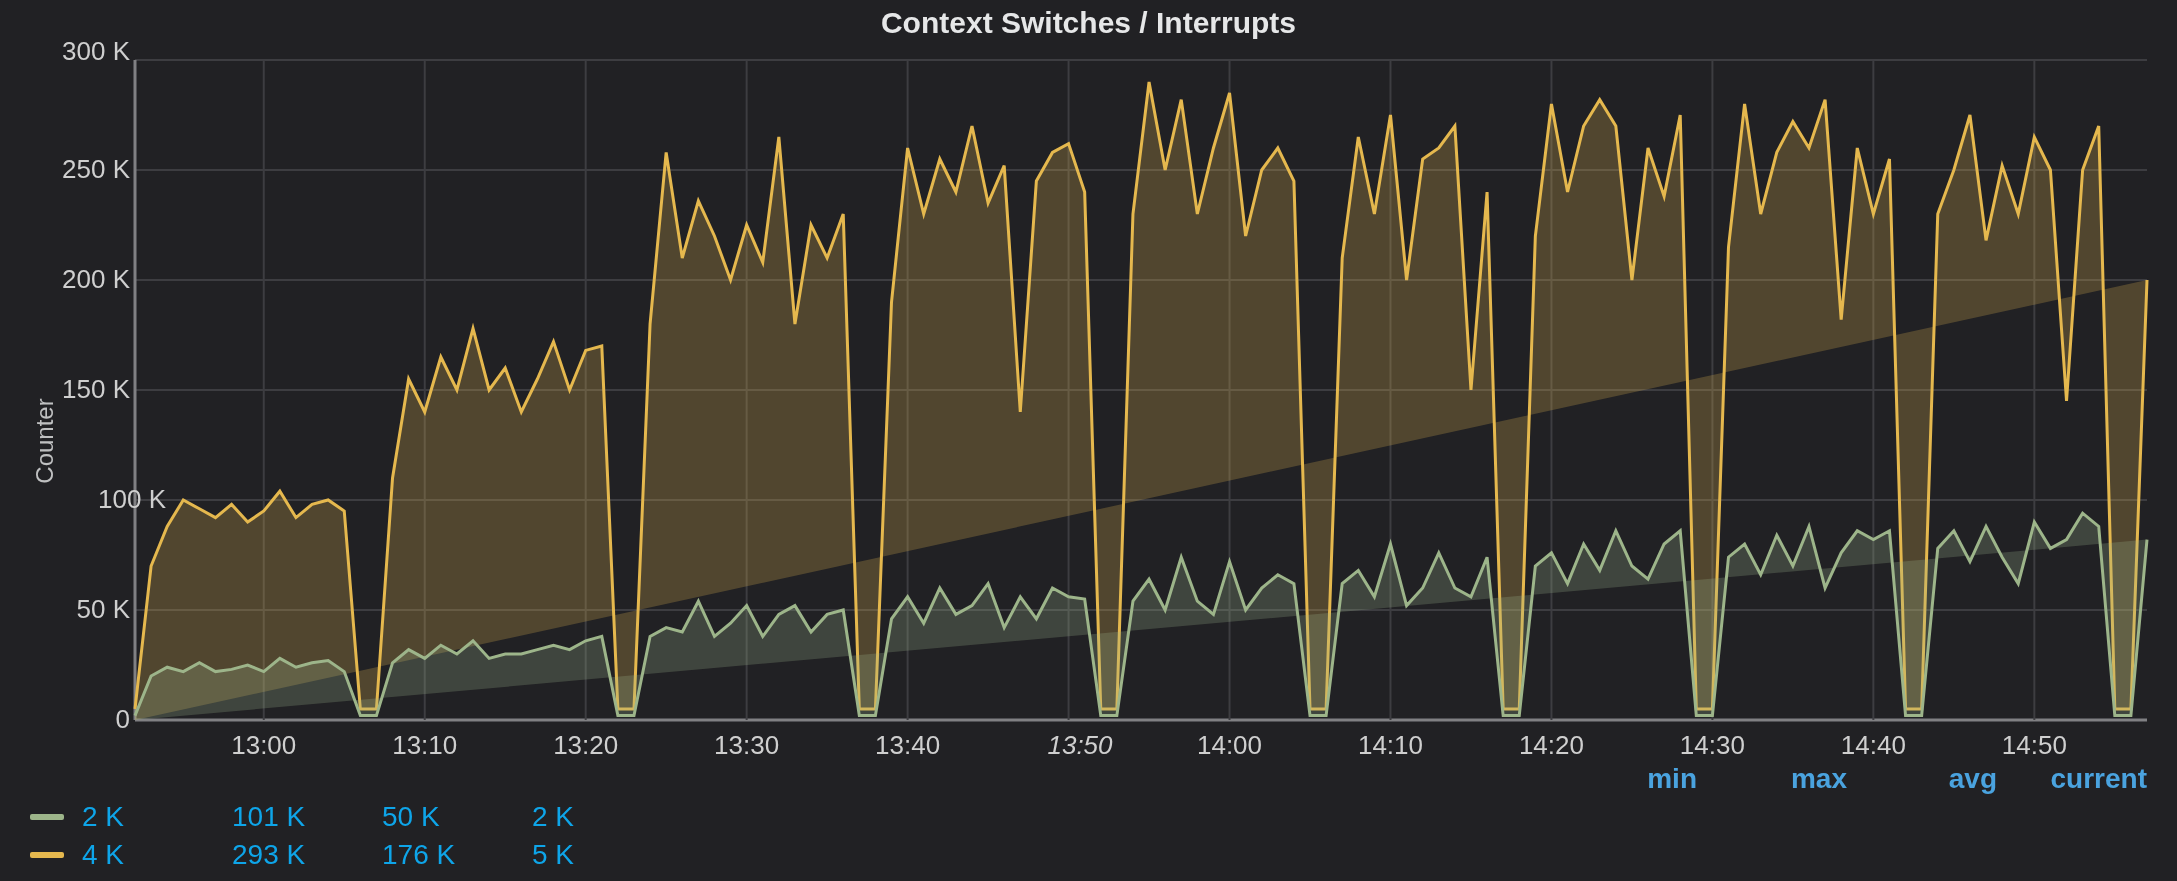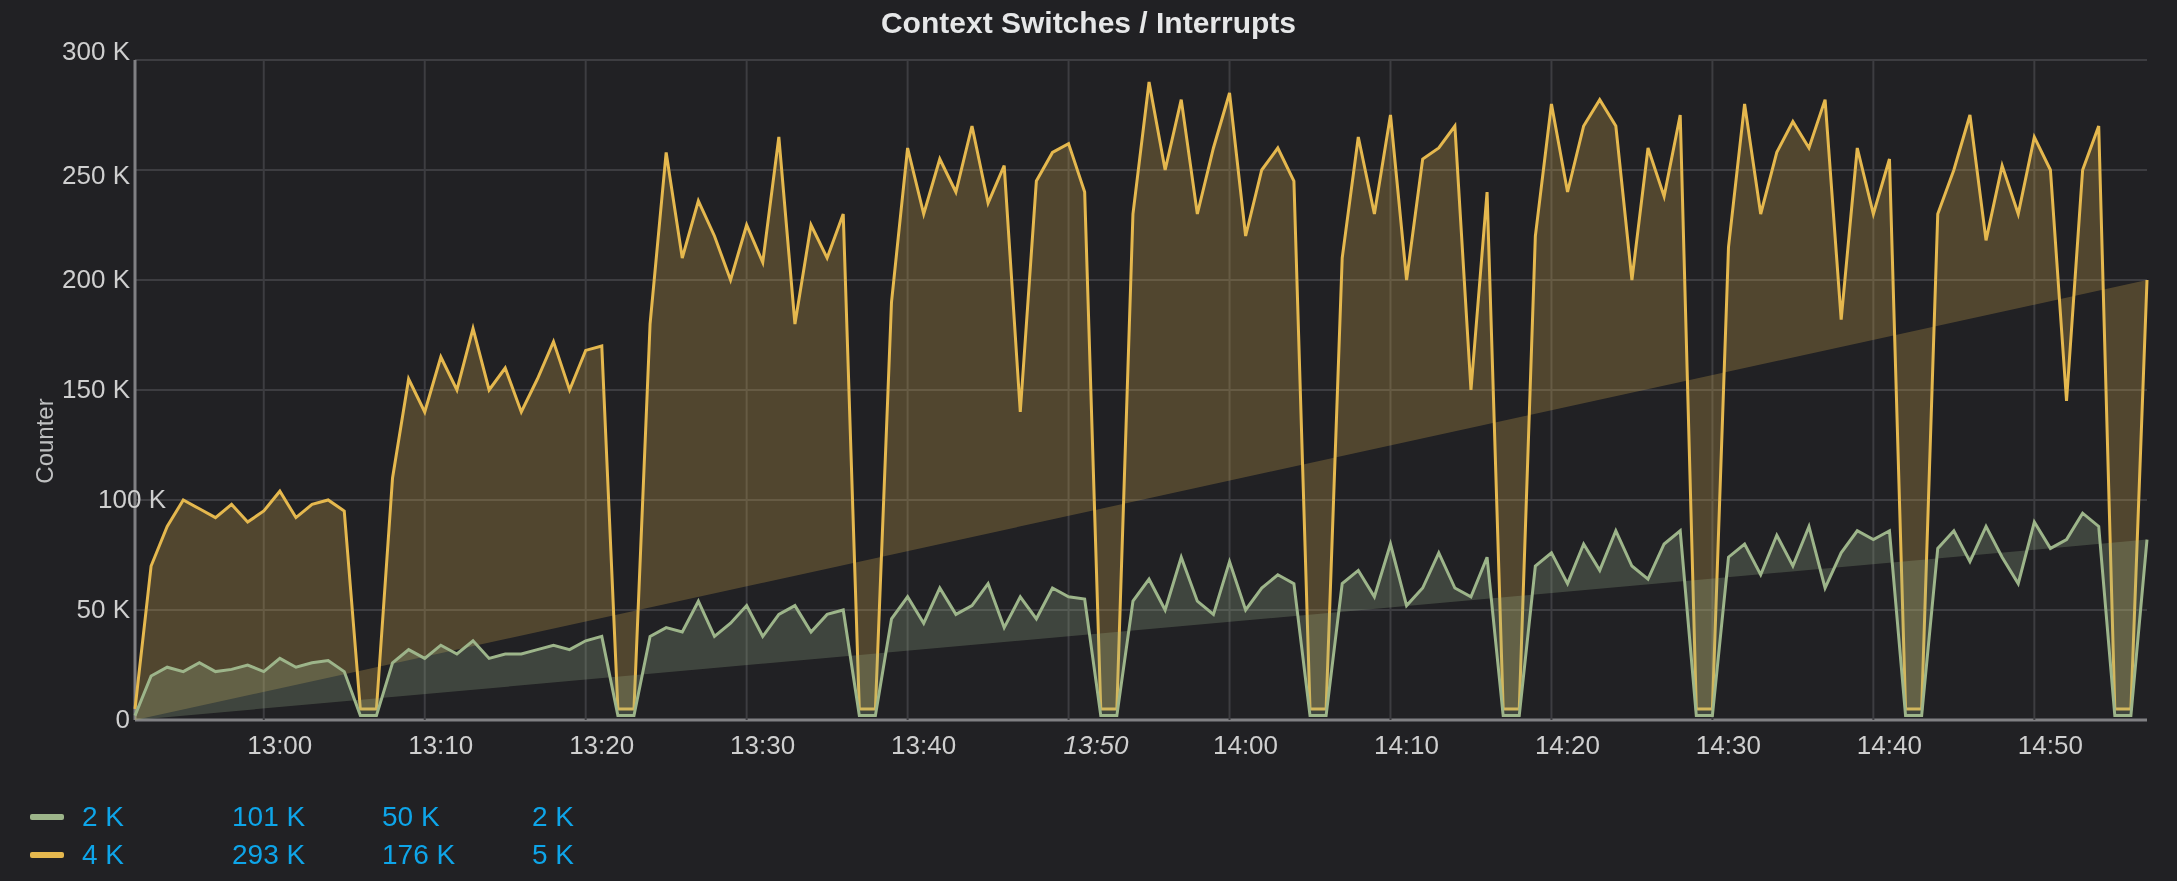--- a/index.html
+++ b/index.html
@@ -4,21 +4,21 @@
 <style>
   html,body{margin:0;padding:0;background:#1f1f22;color:#d8d9da;font-family:Helvetica,Arial,sans-serif;}
   .panel{position:relative;width:2177px;height:881px;background:#212124;}
   .title{position:absolute;top:6px;left:0;width:100%;text-align:center;font-weight:700;font-size:30px;color:#e6e7e8;}
   .ylabel{position:absolute;left:2px;top:50%;transform:translateY(-50%) rotate(-90deg);font-size:24px;color:#bfc0c1;transform-origin:center;}
   .plot-wrap{position:absolute;left:135px;top:60px;width:2012px;height:660px;}
   svg.plot{width:100%;height:100%;overflow:visible;}
   .grid line{stroke:#3d3d41;stroke-width:2;}
   .grid line.axis{stroke:#808083;stroke-width:3;}
   .ytick{position:absolute;left:60px;width:70px;text-align:right;font-size:26px;color:#cfcfcf;}
-  .xtick{position:absolute;top:730px;font-size:26px;color:#cfcfcf;text-align:center;transform:translateX(-50%);margin-left:16px;}
+  .xtick{position:absolute;top:730px;font-size:26px;color:#cfcfcf;text-align:center;transform:translateX(-50%);}
   .legend{position:absolute;left:30px;bottom:10px;right:30px;}
   .legend-header{display:flex;justify-content:flex-end;gap:0;font-size:28px;font-weight:700;color:#4aa3df;}
   .legend-header span{width:150px;text-align:right;}
   .legend-row{display:flex;align-items:center;font-size:28px;color:#e6e7e8;margin-top:6px;}
   .swatch{width:34px;height:6px;border-radius:2px;margin-right:18px;}
   .legend-name{flex:1;}
   .legend-val{width:150px;text-align:left;color:#0ea5e9;}
   .series-line{fill:none;stroke-width:3;}
   .series-area{opacity:.25;}
 </style>
@@ -59,39 +59,45 @@
         <path d="M0,655.6L16.096,616L32.192,607.2L48.288000000000004,611.6L64.384,602.8L80.48,611.6L96.57600000000001,609.4L112.672,605L128.768,611.6L144.86399999999998,598.4L160.96,607.2L177.05599999999998,602.8L193.15200000000002,600.6L209.248,611.6L225.344,655.6L241.44,655.6L257.536,602.8L273.632,589.6L289.72799999999995,598.4L305.824,585.2L321.92,594L338.016,580.8L354.11199999999997,598.4L370.20799999999997,594L386.30400000000003,594L402.40000000000003,589.6L418.496,585.2L434.592,589.6L450.688,580.8L466.78400000000005,576.4L482.88,655.6L498.976,655.6L515.072,576.4L531.168,567.6L547.264,572L563.36,541.2L579.4559999999999,576.4L595.552,563.2L611.648,545.6L627.744,576.4L643.84,554.4L659.936,545.6L676.032,572L692.1279999999999,554.4L708.2239999999999,550L724.3199999999999,655.6L740.4159999999999,655.6L756.5120000000001,558.8L772.6080000000001,536.8L788.7040000000001,563.2L804.8000000000001,528L820.896,554.4L836.992,545.6L853.088,523.6L869.184,567.6L885.28,536.8L901.376,558.8L917.472,528L933.5680000000001,536.8L949.664,539L965.76,655.6L981.856,655.6L997.952,541.2L1014.048,519.2L1030.144,550L1046.24,497.2L1062.336,541.2L1078.432,554.4L1094.528,501.6L1110.624,550L1126.72,528L1142.8159999999998,514.8L1158.9119999999998,523.6L1175.008,655.6L1191.104,655.6L1207.2,523.6L1223.296,510.4L1239.392,536.8L1255.488,484L1271.584,545.6L1287.68,528L1303.776,492.79999999999995L1319.872,528L1335.968,536.8L1352.064,497.2L1368.16,655.6L1384.2559999999999,655.6L1400.3519999999999,506L1416.4479999999999,492.79999999999995L1432.5439999999999,523.6L1448.6399999999999,484L1464.7359999999999,510.4L1480.8319999999999,470.79999999999995L1496.9279999999999,506L1513.0240000000001,519.2L1529.1200000000001,484L1545.2160000000001,470.79999999999995L1561.3120000000001,655.6L1577.4080000000001,655.6L1593.5040000000001,497.2L1609.6000000000001,484L1625.6960000000001,514.8L1641.792,475.2L1657.888,506L1673.984,466.4L1690.08,528L1706.176,492.79999999999995L1722.272,470.79999999999995L1738.368,479.6L1754.464,470.79999999999995L1770.56,655.6L1786.656,655.6L1802.752,488.4L1818.848,470.79999999999995L1834.944,501.6L1851.0400000000002,466.4L1867.1360000000002,497.2L1883.2320000000002,523.6L1899.328,462L1915.424,488.4L1931.52,479.6L1947.616,453.2L1963.712,466.4L1979.808,655.6L1995.904,655.6L2012,479.6LNaN,457.6LNaN,488.4LNaN,453.2LNaN,484LNaN,497.2LNaN,448.79999999999995LNaN,479.6LNaN,462LNaN,655.6LNaN,655.6LNaN,466.4LNaN,453.2LNaN,501.6LNaN,437.8LNaN,488.4LNaN,484LNaN,453.2LNaN,479.6LNaN,448.79999999999995LNaN,655.6LNaN,655.6LNaN,475.2LNaN,448.79999999999995LNaN,488.4LNaN,444.4LNaN,484LNaN,470.79999999999995LNaN,440LNaN,475.2LNaN,501.6LNaN,462LNaN,453.2" class="series-line" stroke="#9db58a"></path>
       </svg>
   </div>
 
   <div id="yticks">
       <div class="ytick" style="top: 704px;">0</div>
       <div class="ytick" style="top: 594px;">50 K</div>
       <div class="ytick" style="top: 484px; margin-left: 36px;">100 K</div>
       <div class="ytick" style="top: 374px;">150 K</div>
       <div class="ytick" style="top: 264px;">200 K</div>
-      <div class="ytick" style="top: 154px; margin-top: 6px;">250 K</div>
+      <div class="ytick" style="top: 154px;">250 K</div>
       <div class="ytick" style="top: 36px;">300 K</div>
     </div>
   <div id="xticks">
       <div class="xtick" style="left: 263.768px;">13:00</div>
       <div class="xtick" style="left: 424.728px;">13:10</div>
       <div class="xtick" style="left: 585.688px;">13:20</div>
       <div class="xtick" style="left: 746.648px;">13:30</div>
       <div class="xtick" style="left: 907.608px;">13:40</div>
       <div class="xtick" style="left: 1080px; font-style: italic;">13:50</div>
       <div class="xtick" style="left: 1229.53px;">14:00</div>
       <div class="xtick" style="left: 1390.49px;">14:10</div>
       <div class="xtick" style="left: 1551.45px;">14:20</div>
       <div class="xtick" style="left: 1712.41px;">14:30</div>
       <div class="xtick" style="left: 1873.37px;">14:40</div>
       <div class="xtick" style="left: 2034.33px;">14:50</div>
     </div>
 
   <div class="legend">
+    <div class="legend-header" id="lh">
+        <span>min</span>
+        <span>max</span>
+        <span>avg</span>
+        <span>current</span>
+      </div>
     <div id="legend-rows">
         <div class="legend-row">
           <div class="swatch" style="background: rgb(157, 181, 138);"></div>
           <div class="legend-val">2 K</div>
           <div class="legend-val">101 K</div>
           <div class="legend-val">50 K</div>
           <div class="legend-val">2 K</div>
         </div>
         <div class="legend-row">
           <div class="swatch" style="background: rgb(229, 184, 78);"></div>

